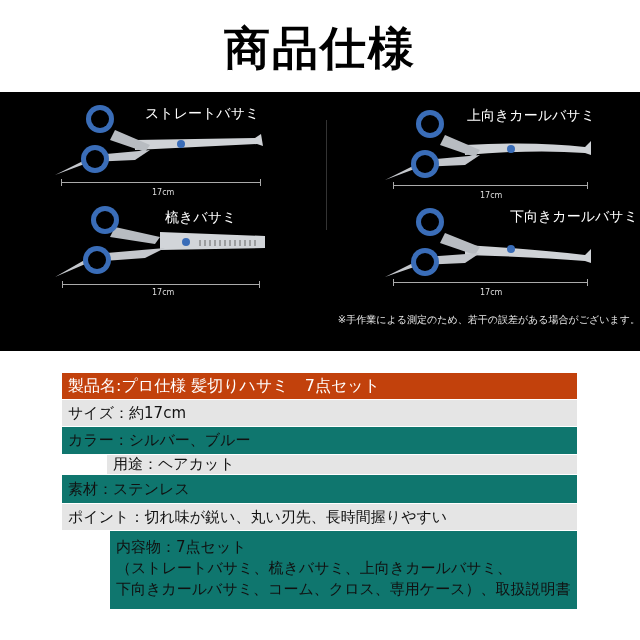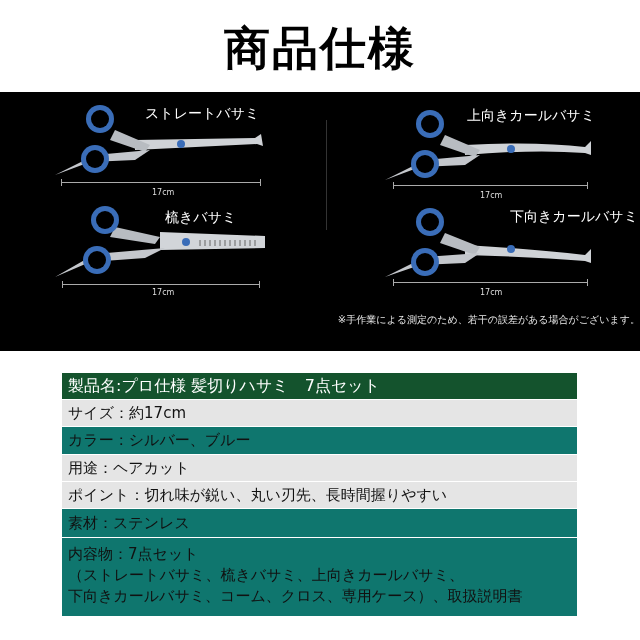--- a/index.html
+++ b/index.html
@@ -12,24 +12,24 @@
   .item { position:absolute; width:300px; height:100px; }
   .item .label { position:absolute; color:#fff; font-size:14px; white-space:nowrap; }
   .item .measure { position:absolute; height:1px; background:#aaa; }
   .item .measure::before, .item .measure::after { content:""; position:absolute; top:-3px; width:1px; height:7px; background:#aaa; }
   .item .measure::before { left:0; } .item .measure::after { right:0; }
   .item .mtext { position:absolute; color:#ddd; font-size:8px; }
   .item svg { position:absolute; }
   .note { position:absolute; left:0; top:313px; width:640px; text-align:right; color:#e8e8e8; font-size:10px; }
   .table { position:absolute; left:62px; top:373px; width:515px; }
   .row { box-sizing:border-box; padding-left:6px; color:#111; font-size:15px; display:flex; align-items:center; border-bottom:1px solid #fff; }
-  .row.header { background:#14532d; color:#fff; font-size:16px; height:27px; }
+  .row.header { background:#c2410c; color:#fff; font-size:16px; height:27px; }
   .row.odd { background:#e5e5e5; }
   .row.even { background:#0f766e; }
-  .row.multi { display:block; padding-top:6px; line-height:21px; height:79px; }
+  .row.multi { display:block; padding-top:6px; line-height:21px; height:79px;margin-left:48px; }
   .row.multi div { white-space:nowrap; }
 </style>
 </head>
 <body>
 
 <div class="title">商品仕様</div>
 
 <div class="panel"></div>
 <div class="divider"></div>
 
@@ -110,21 +110,21 @@
   <div class="measure" style="left:8px;top:77px;width:195px;"></div>
   <div class="mtext" style="left:95px;top:83px;">17cm</div>
 </div>
 
 <div class="note">※手作業による測定のため、若干の誤差がある場合がございます。</div>
 
 <div class="table">
   <div class="row header">製品名:プロ仕様 髪切りハサミ　7点セット</div>
   <div class="row odd" style="height:27px;">サイズ：約17cm</div>
   <div class="row even" style="height:28px;">カラー：シルバー、ブルー</div>
-  <div class="row odd" style="height:27px;">用途：ヘアカット</div>
+  <div class="row odd" style="height:20px;margin-left:45px;">用途：ヘアカット</div>
+  <div class="row even" style="height:29px;">素材：ステンレス</div>
   <div class="row odd" style="height:27px;">ポイント：切れ味が鋭い、丸い刃先、長時間握りやすい</div>
-  <div class="row even" style="height:29px;">素材：ステンレス</div>
   <div class="row even multi">
     <div>内容物：7点セット</div>
     <div>（ストレートバサミ、梳きバサミ、上向きカールバサミ、</div>
     <div>下向きカールバサミ、コーム、クロス、専用ケース）、取扱説明書</div>
   </div>
 </div>
 
 </body></html>

